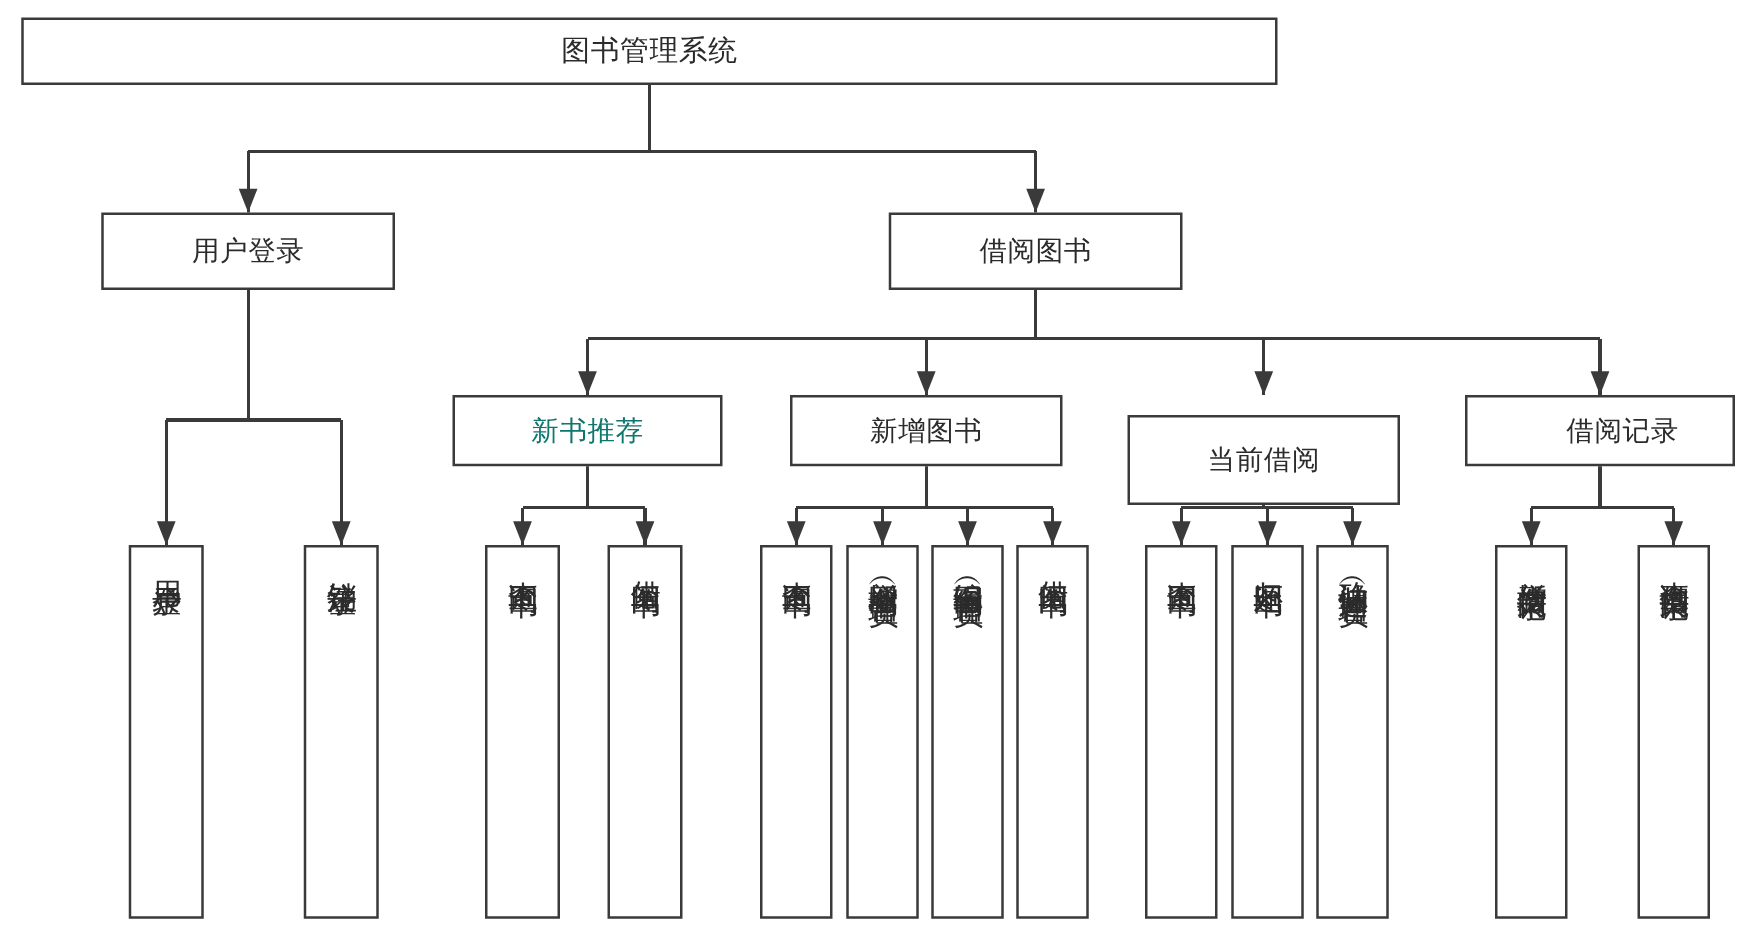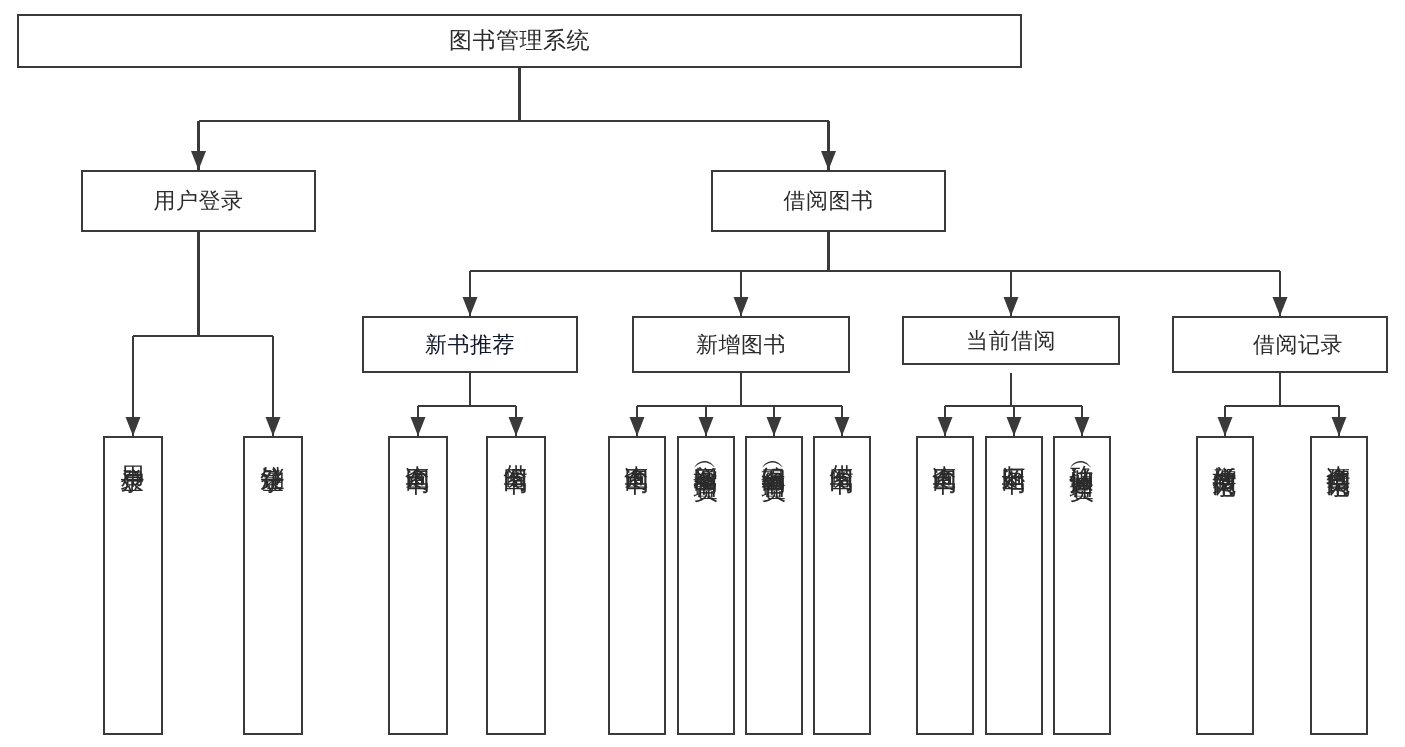--- a/index.html
+++ b/index.html
@@ -129,27 +129,27 @@
   <div id="node-layer">
       <div class="node horizontal root" style="left: 17px; top: 14px; width: 1005px; height: 54px; border-color: rgb(58, 58, 58); background: rgb(255, 255, 255); color: rgb(43, 43, 43);">
         <span class="node-label">图书管理系统</span>
       </div>
       <div class="node horizontal" style="left: 81px; top: 170px; width: 235px; height: 62px; border-color: rgb(58, 58, 58); background: rgb(255, 255, 255); color: rgb(43, 43, 43);">
         <span class="node-label">用户登录</span>
       </div>
       <div class="node horizontal" style="left: 711px; top: 170px; width: 235px; height: 62px; border-color: rgb(58, 58, 58); background: rgb(255, 255, 255); color: rgb(43, 43, 43);">
         <span class="node-label">借阅图书</span>
       </div>
-      <div class="node horizontal" style="left: 362px; top: 316px; width: 216px; height: 57px; border-color: rgb(58, 58, 58); background: rgb(255, 255, 255); color: #0f172a;">
+      <div class="node horizontal" style="left: 362px; top: 316px; width: 216px; height: 57px; border-color: rgb(58, 58, 58); background: rgb(255, 255, 255); color: #0f766e;">
         <span class="node-label">新书推荐</span>
       </div>
       <div class="node horizontal" style="left: 632px; top: 316px; width: 218px; height: 57px; border-color: rgb(58, 58, 58); background: rgb(255, 255, 255); color: rgb(43, 43, 43);">
         <span class="node-label">新增图书</span>
       </div>
-      <div class="node horizontal" style="left: 902px; top: 316px; width: 218px; height: 49px; border-color: rgb(58, 58, 58); background: rgb(255, 255, 255); color: rgb(43, 43, 43);">
+      <div class="node horizontal" style="left: 902px; top: 332px; width: 218px; height: 72px; border-color: rgb(58, 58, 58); background: rgb(255, 255, 255); color: rgb(43, 43, 43);">
         <span class="node-label">当前借阅</span>
       </div>
       <div class="node horizontal" style="left: 1172px; top: 316px; width: 216px; height: 57px; border-color: rgb(58, 58, 58); background: rgb(255, 255, 255); color: rgb(43, 43, 43); padding-left: 36px;">
         <span class="node-label">借阅记录</span>
       </div>
       <div class="node vertical" style="left: 103px; top: 436px; width: 60px; height: 299px; border-color: rgb(58, 58, 58); background: rgb(255, 255, 255); color: rgb(43, 43, 43);">
         <span class="node-label">用户登录</span>
       </div>
       <div class="node vertical" style="left: 243px; top: 436px; width: 60px; height: 299px; border-color: rgb(58, 58, 58); background: rgb(255, 255, 255); color: rgb(43, 43, 43);">
         <span class="node-label">注销登录</span>

